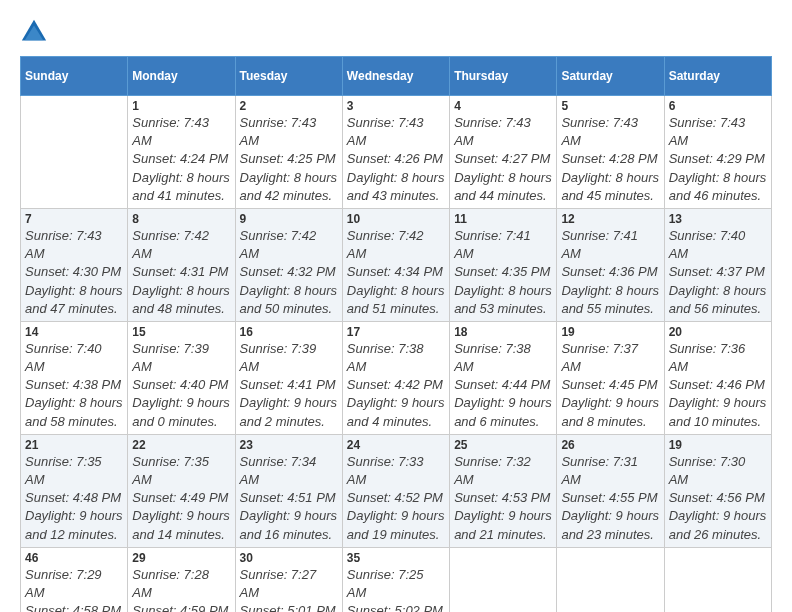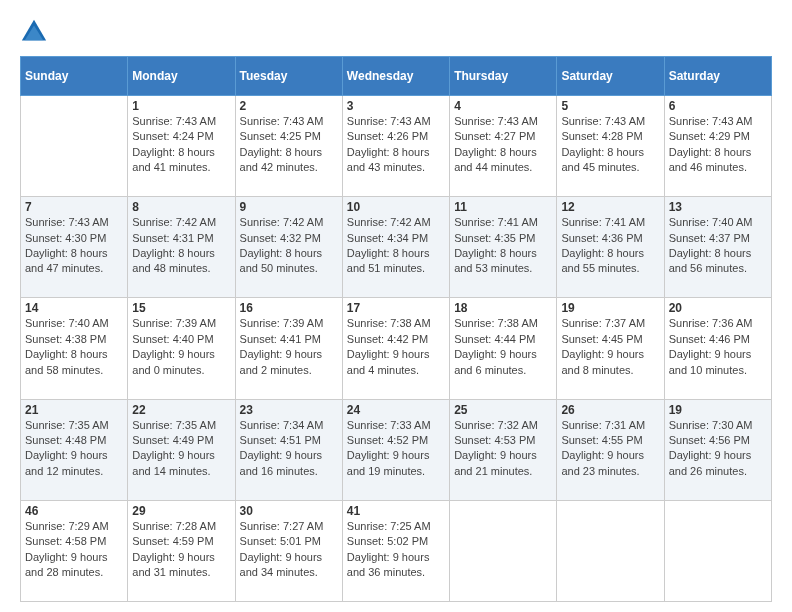--- a/index.html
+++ b/index.html
@@ -87,23 +87,24 @@
       width: calc(100% / 7);
     }
     .day-number {
       font-size: 12px;
       font-weight: bold;
       color: #333;
       display: block;
       margin-bottom: 1px;
     }
     .day-info {
-      font-size: 11px;
+      font-size: 13px;
       color: #444;
       line-height: 1.4;
+      font-style: italic;
     }
     tr:nth-child(even) td {
       background-color: #f0f4f8;
     }
     tr:nth-child(odd) td {
       background-color: #ffffff;
     }
     .empty-cell {
       background-color: #fff !important;
     }
@@ -266,21 +267,21 @@
           </td>
           <td>
             <span class="day-number">29</span>
             <div class="day-info">Sunrise: 7:28 AM<br>Sunset: 4:59 PM<br>Daylight: 9 hours and 31 minutes.</div>
           </td>
           <td>
             <span class="day-number">30</span>
             <div class="day-info">Sunrise: 7:27 AM<br>Sunset: 5:01 PM<br>Daylight: 9 hours and 34 minutes.</div>
           </td>
           <td>
-            <span class="day-number">41</span>
+            <span class="day-number">35</span>
             <div class="day-info">Sunrise: 7:25 AM<br>Sunset: 5:02 PM<br>Daylight: 9 hours and 36 minutes.</div>
           </td>
           <td class="empty-cell"></td>
           <td class="empty-cell"></td>
           <td class="empty-cell"></td>
         </tr>
       </tbody>
   </table>
 </div>
 

